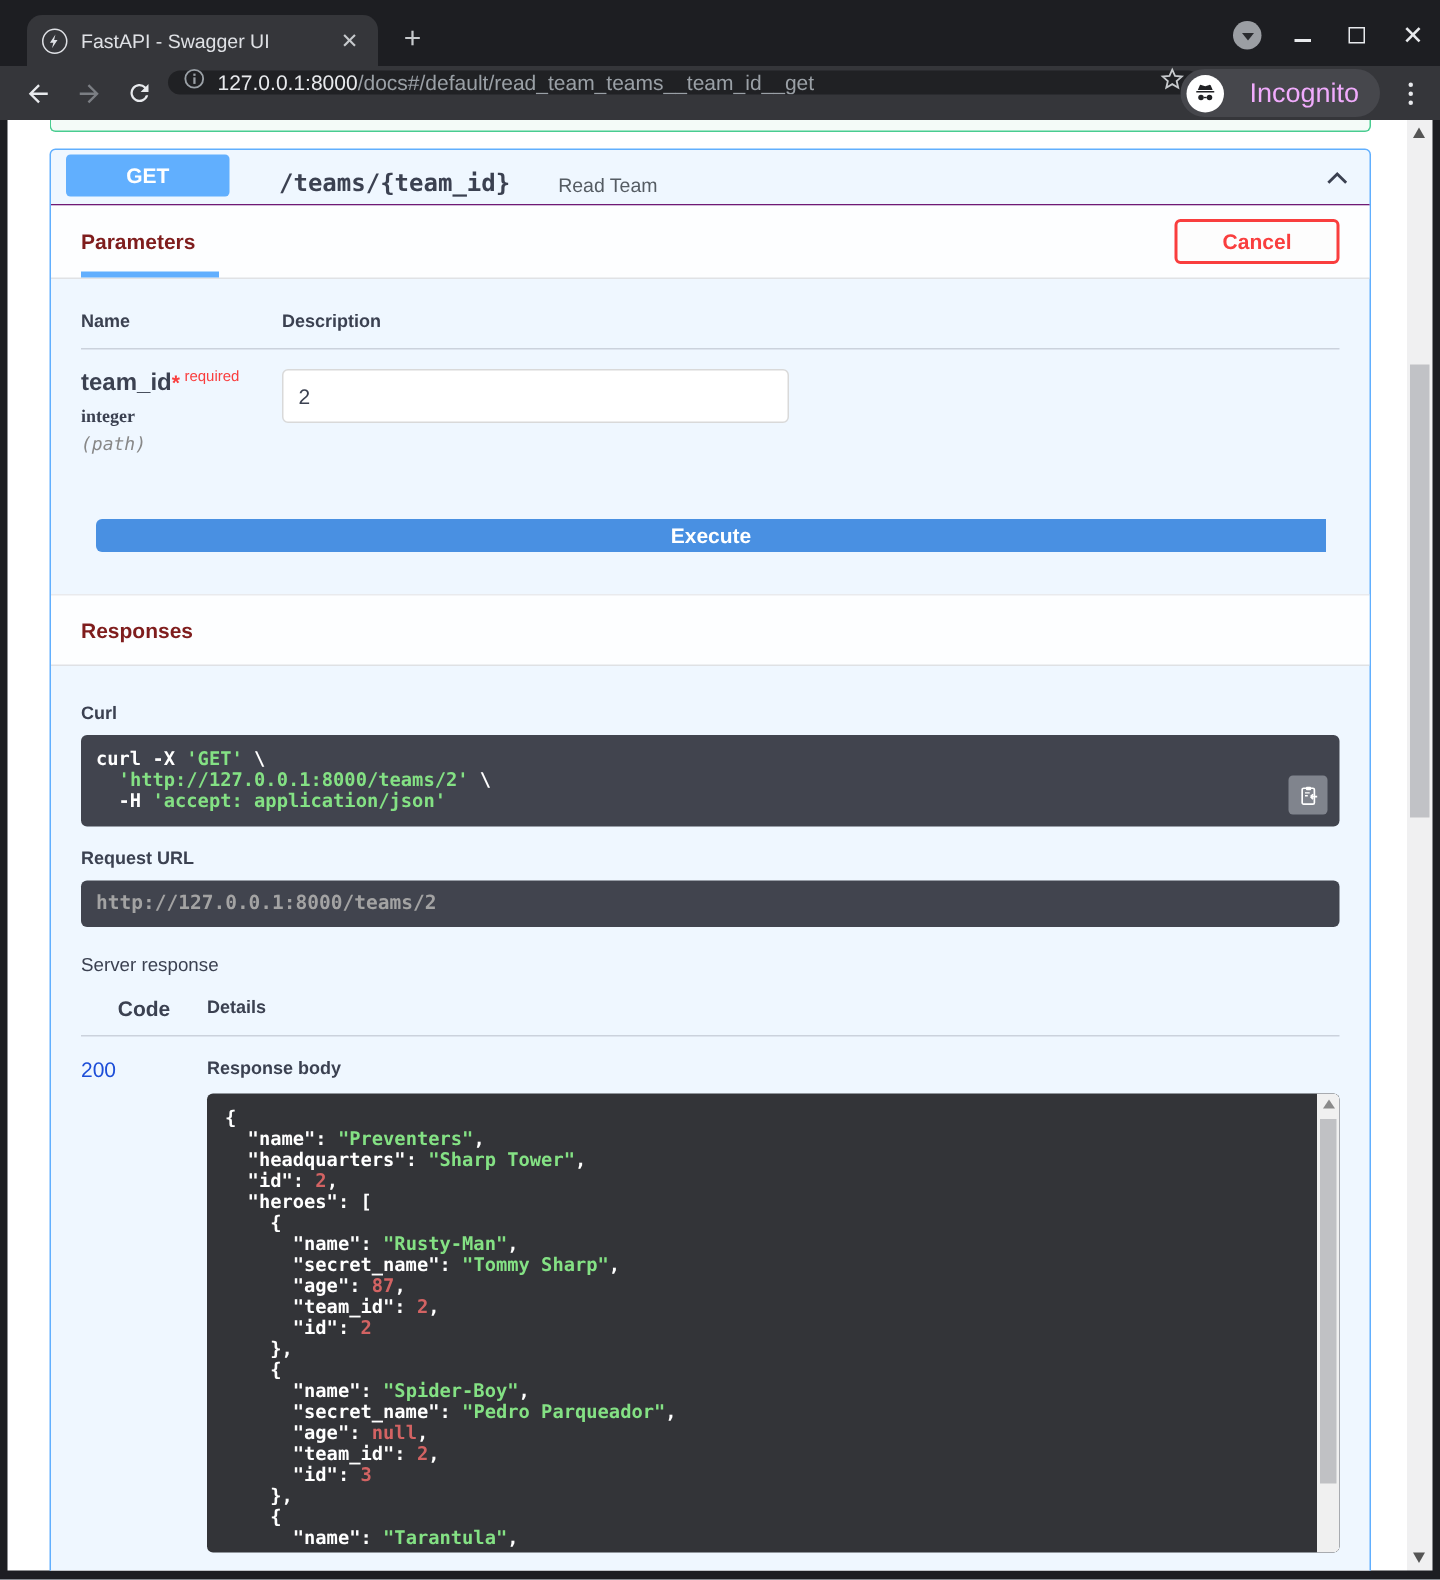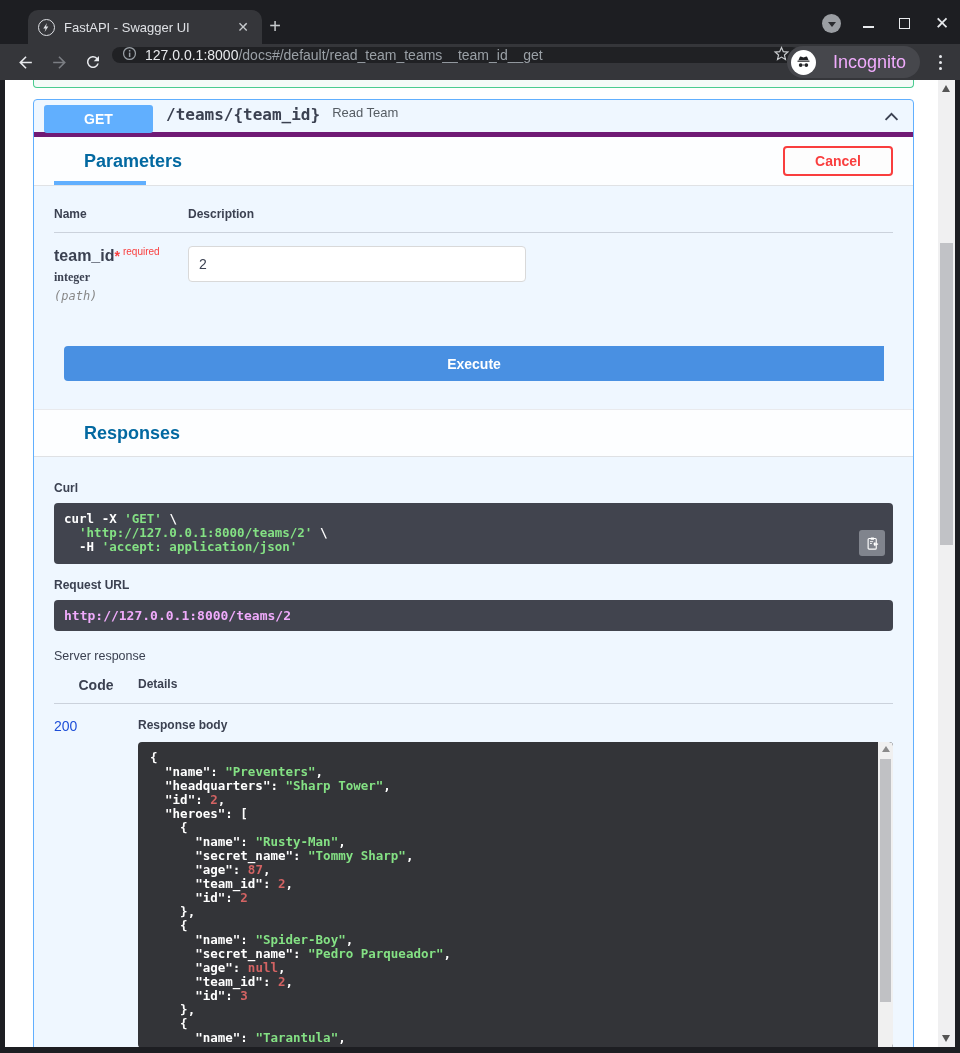--- a/index.html
+++ b/index.html
@@ -2,21 +2,21 @@
 <html><head>
 <meta charset="utf-8">
 <style>
   * { margin:0; padding:0; box-sizing:border-box; }
   html,body { width:960px; height:1053px; }
   body { position:relative; background:#1d1e22; font-family:"Liberation Sans", sans-serif; overflow:hidden; }
 
   
   .chrome { position:absolute; top:0; left:0; width:960px; height:80px; background:#1d1e22; }
   .tabstrip { position:absolute; top:0; left:0; width:960px; height:44px; background:#1d1e22; }
-  .tab { position:absolute; left:18px; top:10px; width:234px; height:34px; background:#35363a; border-radius:10px 10px 0 0; display:flex; align-items:center; padding:0 10px;margin-left:10px; }
+  .tab { position:absolute; left:18px; top:10px; width:234px; height:34px; background:#35363a; border-radius:10px 10px 0 0; display:flex; align-items:center; padding:0 10px; }
   .favicon { width:17px; height:17px; border:1.5px solid #dfe1e5; border-radius:50%; display:flex; align-items:center; justify-content:center; flex-shrink:0; }
   .tab-title { color:#dfe1e5; font-size:13px; margin-left:9px; white-space:nowrap; overflow:hidden; flex:1; }
   .tab-close { color:#c7cacd; font-size:14px; width:18px; height:18px; line-height:18px; text-align:center; border-radius:50%; flex-shrink:0; }
   .newtab { position:absolute; left:264px; top:16px; width:22px; height:22px; color:#c7cacd; font-size:20px; line-height:21px; text-align:center; border-radius:50%; }
   .win-controls { position:absolute; right:10px; top:14px; display:flex; align-items:center; gap:22px; }
   .circle-btn { width:19px; height:19px; background:#9b9ea3; border-radius:50%; display:flex; align-items:center; justify-content:center; }
   .circle-btn .car { width:0; height:0; border-left:4px solid transparent; border-right:4px solid transparent; border-top:5px solid #2a2b2f; margin-top:1px; }
   .wc { color:#e8eaed; display:flex; align-items:center; justify-content:center; width:16px; height:16px; }
   .wc-min { border-bottom:2px solid #e8eaed; width:11px; height:9px; }
   .wc-max { width:11px; height:11px; border:1.7px solid #e8eaed; }
@@ -33,55 +33,55 @@
   .incog-label { color:#f0abfc; font-size:18px; margin-left:17px; }
   .menu-dots { position:absolute; right:10px; top:7px; width:20px; height:22px; display:flex; flex-direction:column; align-items:center; justify-content:center; gap:3px; }
   .menu-dots i { width:3px; height:3px; background:#e8eaed; border-radius:50%; }
 
   
   .page { position:absolute; left:5px; top:80px; width:933px; height:967px; background:#ffffff; overflow:hidden; }
 
   .prev-block-bottom { margin-left:28px; width:881px; height:8px; background:#f4fbf8; border:1px solid #49cc90; border-top:none; border-radius:0 0 4px 4px; }
 
   .opblock { margin:11px 0 0 28px; width:881px; border:1px solid #61affe; border-radius:4px; background:#eff7ff; }
-  .opblock-header { display:flex; align-items:flex-start; padding:5px 10px; height:37px; border-bottom:5px solid #701a75; }
+  .opblock-header { display:flex; align-items:flex-end; padding:5px 10px; height:37px; border-bottom:1px solid #701a75;gap:20px; }
   .method-badge { width:109px; text-align:center; background:#61affe; color:#fff; font-weight:700; font-size:14px; padding:6px 0; border-radius:3px; }
   .op-path { font-family:"DejaVu Sans Mono", monospace; font-weight:700; font-size:16px; color:#3b4151; margin-left:13px; }
   .op-summary { font-size:13px; color:#555c63; margin-left:12px; }
   .collapse-btn { margin-left:auto; width:24px; height:24px; display:flex; align-items:center; justify-content:center; }
 
   .section-header { position:relative; display:flex; align-items:center; background:rgba(255,255,255,.85); padding:0 20px; height:49px; border-bottom:1px solid rgba(59,65,81,.15); }
-  .sec-title { font-size:18px; font-weight:700; color:#0369a1;margin-left:30px; }
+  .sec-title { font-size:14px; font-weight:700; color:#7f1d1d; }
   .tab-underline { position:absolute; left:20px; bottom:0; width:92px; height:4px; background:#61affe; }
   .cancel-btn { margin-left:auto; background:#fdfdfd; border:2px solid #f93e3e; color:#f93e3e; font-weight:700; font-size:14px; padding:5px 30px; border-radius:4px; font-family:"Liberation Sans", sans-serif; }
 
   .table-area { padding:0 20px; }
   .thead { display:flex; padding:21px 0 11px; border-bottom:1px solid rgba(59,65,81,.2); }
   .th { font-size:12px; font-weight:700; color:#3b4151; }
   .col-name { width:134px; }
   .prow { display:flex; padding-top:13px; }
   .pname-nm { font-size:16px; font-weight:700; color:#3b4151; }
   .req-star { color:#f93e3e; font-size:14px; }
   .req-label { color:#f93e3e; font-size:10px; vertical-align:6px; margin-left:3px; font-weight:400; }
   .ptype { font-family:Liberation Serif, serif; font-size:12px; font-weight:700; color:#3b4151; margin-top:5px; }
   .ploc { font-family:"DejaVu Sans Mono", monospace; font-size:12px; font-style:italic; color:#888; margin-top:4px; }
   .pvalue input { width:338px; height:36px; border:1px solid #d9d9d9; border-radius:4px; padding:8px 10px; font-size:14px; color:#3b4151; font-family:"Liberation Sans", sans-serif; background:#fff; }
 
   .execute-wrapper { display:flex; gap:2px; padding:43px 29px 28px 30px; }
-  .btn-execute { flex:1; height:35px; background:#4990e2; color:#fff; border:none; font-weight:700; font-size:14px; border-radius:4px 0 0 4px; font-family:"Liberation Sans", sans-serif; }
+  .btn-execute { flex:1; height:22px; background:#4990e2; color:#fff; border:none; font-weight:700; font-size:14px; border-radius:4px 0 0 4px; font-family:"Liberation Sans", sans-serif; }
   .btn-clear { flex:1; height:31px; background:#fff; color:#3b4151; border:1px solid #787878; font-weight:700; font-size:14px; border-radius:0 4px 4px 0; font-family:"Liberation Sans", sans-serif; }
 
   .responses-header { background:rgba(255,255,255,.85); border-top:1px solid rgba(59,65,81,.1); border-bottom:1px solid rgba(59,65,81,.15); height:48px; display:flex; align-items:center; padding:0 20px; }
   .responses-inner { padding:24px 20px 20px; }
   .mini-label { font-size:12px; font-weight:700; color:#3b4151; }
   .curl-block { position:relative; margin-top:8px; min-height:61px; background:#41444e; border-radius:4px; padding:9px 10px; font-family:"DejaVu Sans Mono", monospace; font-size:12.5px; line-height:14px; font-weight:600; color:#fff; }
   .code-line { white-space:pre; }
   .curl-copy { position:absolute; right:8px; bottom:8px; width:26px; height:26px; background:#80848d; border-radius:3px; display:flex; align-items:center; justify-content:center; }
   .lbl-requrl { margin-top:14px; }
-  .requrl-block { margin-top:8px; background:#41444e; border-radius:4px; padding:8px 10px; font-family:"DejaVu Sans Mono", monospace; font-size:13px; font-weight:600; color:#f0abfc; }
+  .requrl-block { margin-top:8px; background:#41444e; border-radius:4px; padding:8px 10px; font-family:"DejaVu Sans Mono", monospace; font-size:13px; font-weight:600; color:#a3a3a3; }
   .lbl-server { margin-top:18px; font-size:12.5px; color:#3b4151; }
   .resp-thead { display:flex; margin-top:14px; padding-bottom:10px; border-bottom:1px solid rgba(59,65,81,.2); }
   .th-code { width:84px; font-size:14px; font-weight:600; color:#3b4151;text-align:center; }
   .resp-row { display:flex; padding-top:14px; }
   .rcode { width:84px; font-size:14px; color:#1d4ed8; }
   .rdetails { flex:1; }
   .resp-block { position:relative; margin-top:10px; height:306px; background:#333438; border-radius:4px; padding:9px 12px; font-family:"DejaVu Sans Mono", monospace; font-size:12.5px; line-height:14px; font-weight:600; color:#fff; overflow:hidden; }
 
   .tk-p { color:#ffffff; }
   .tk-cmd { color:#ffffff; }

